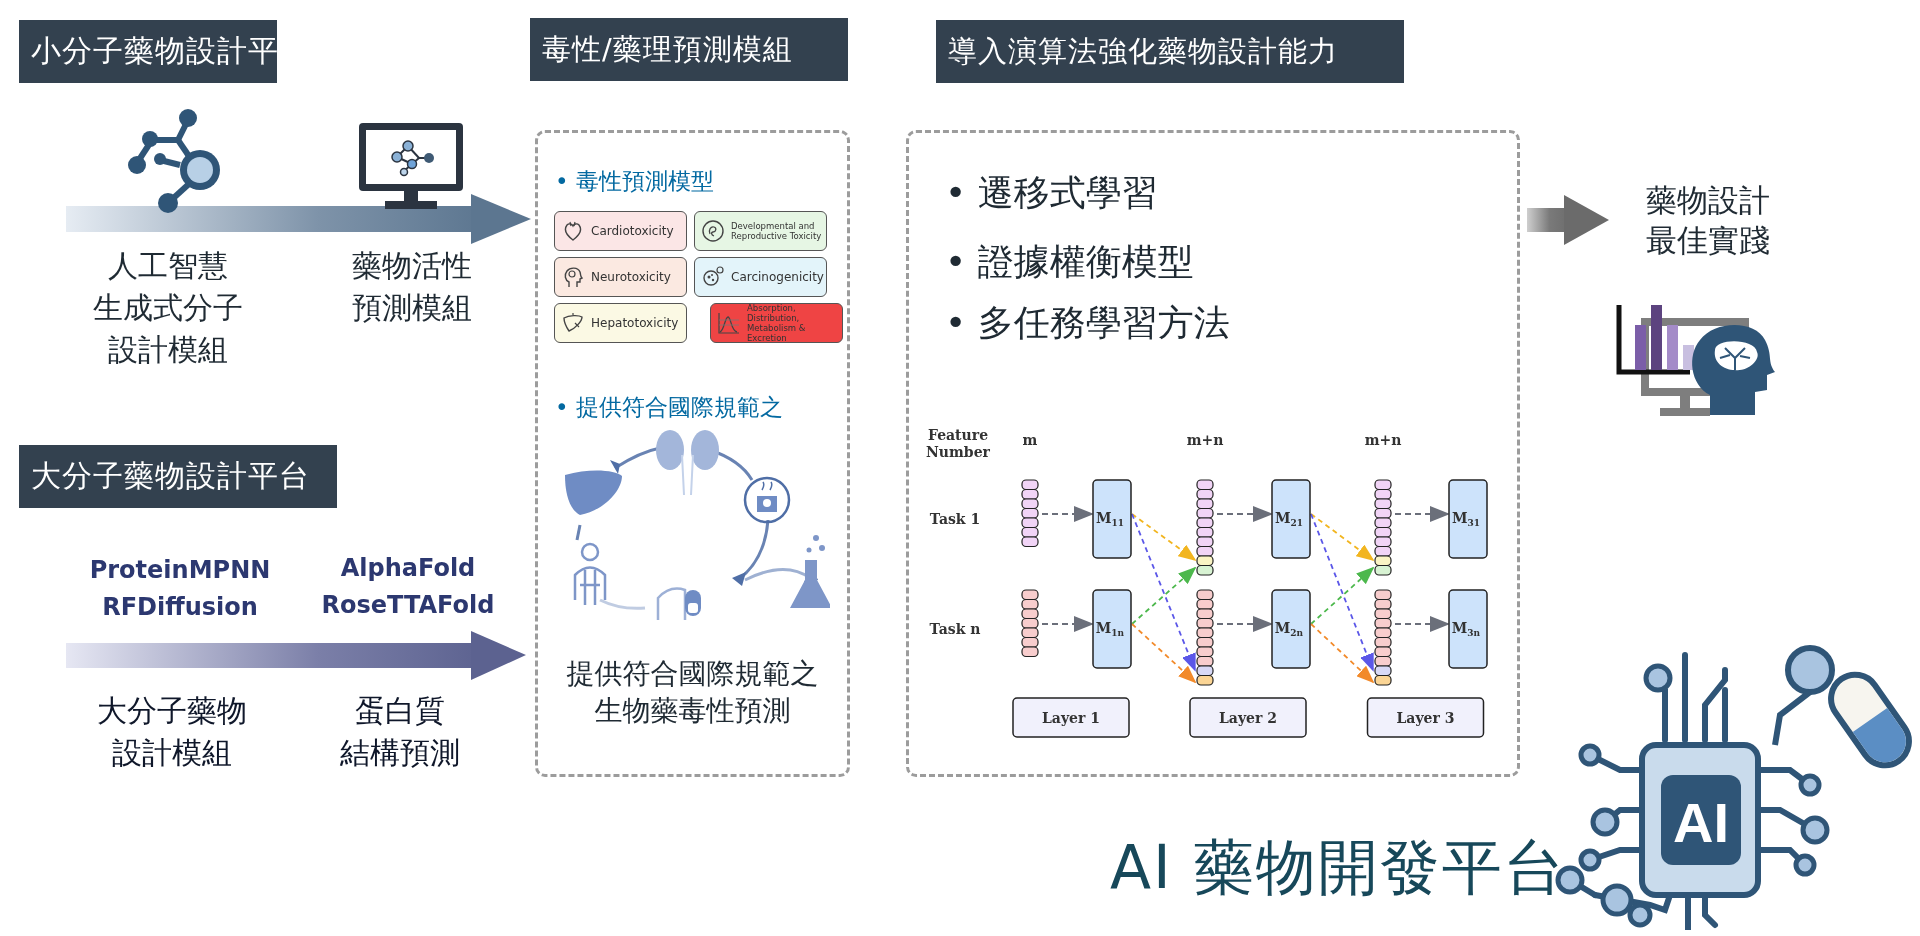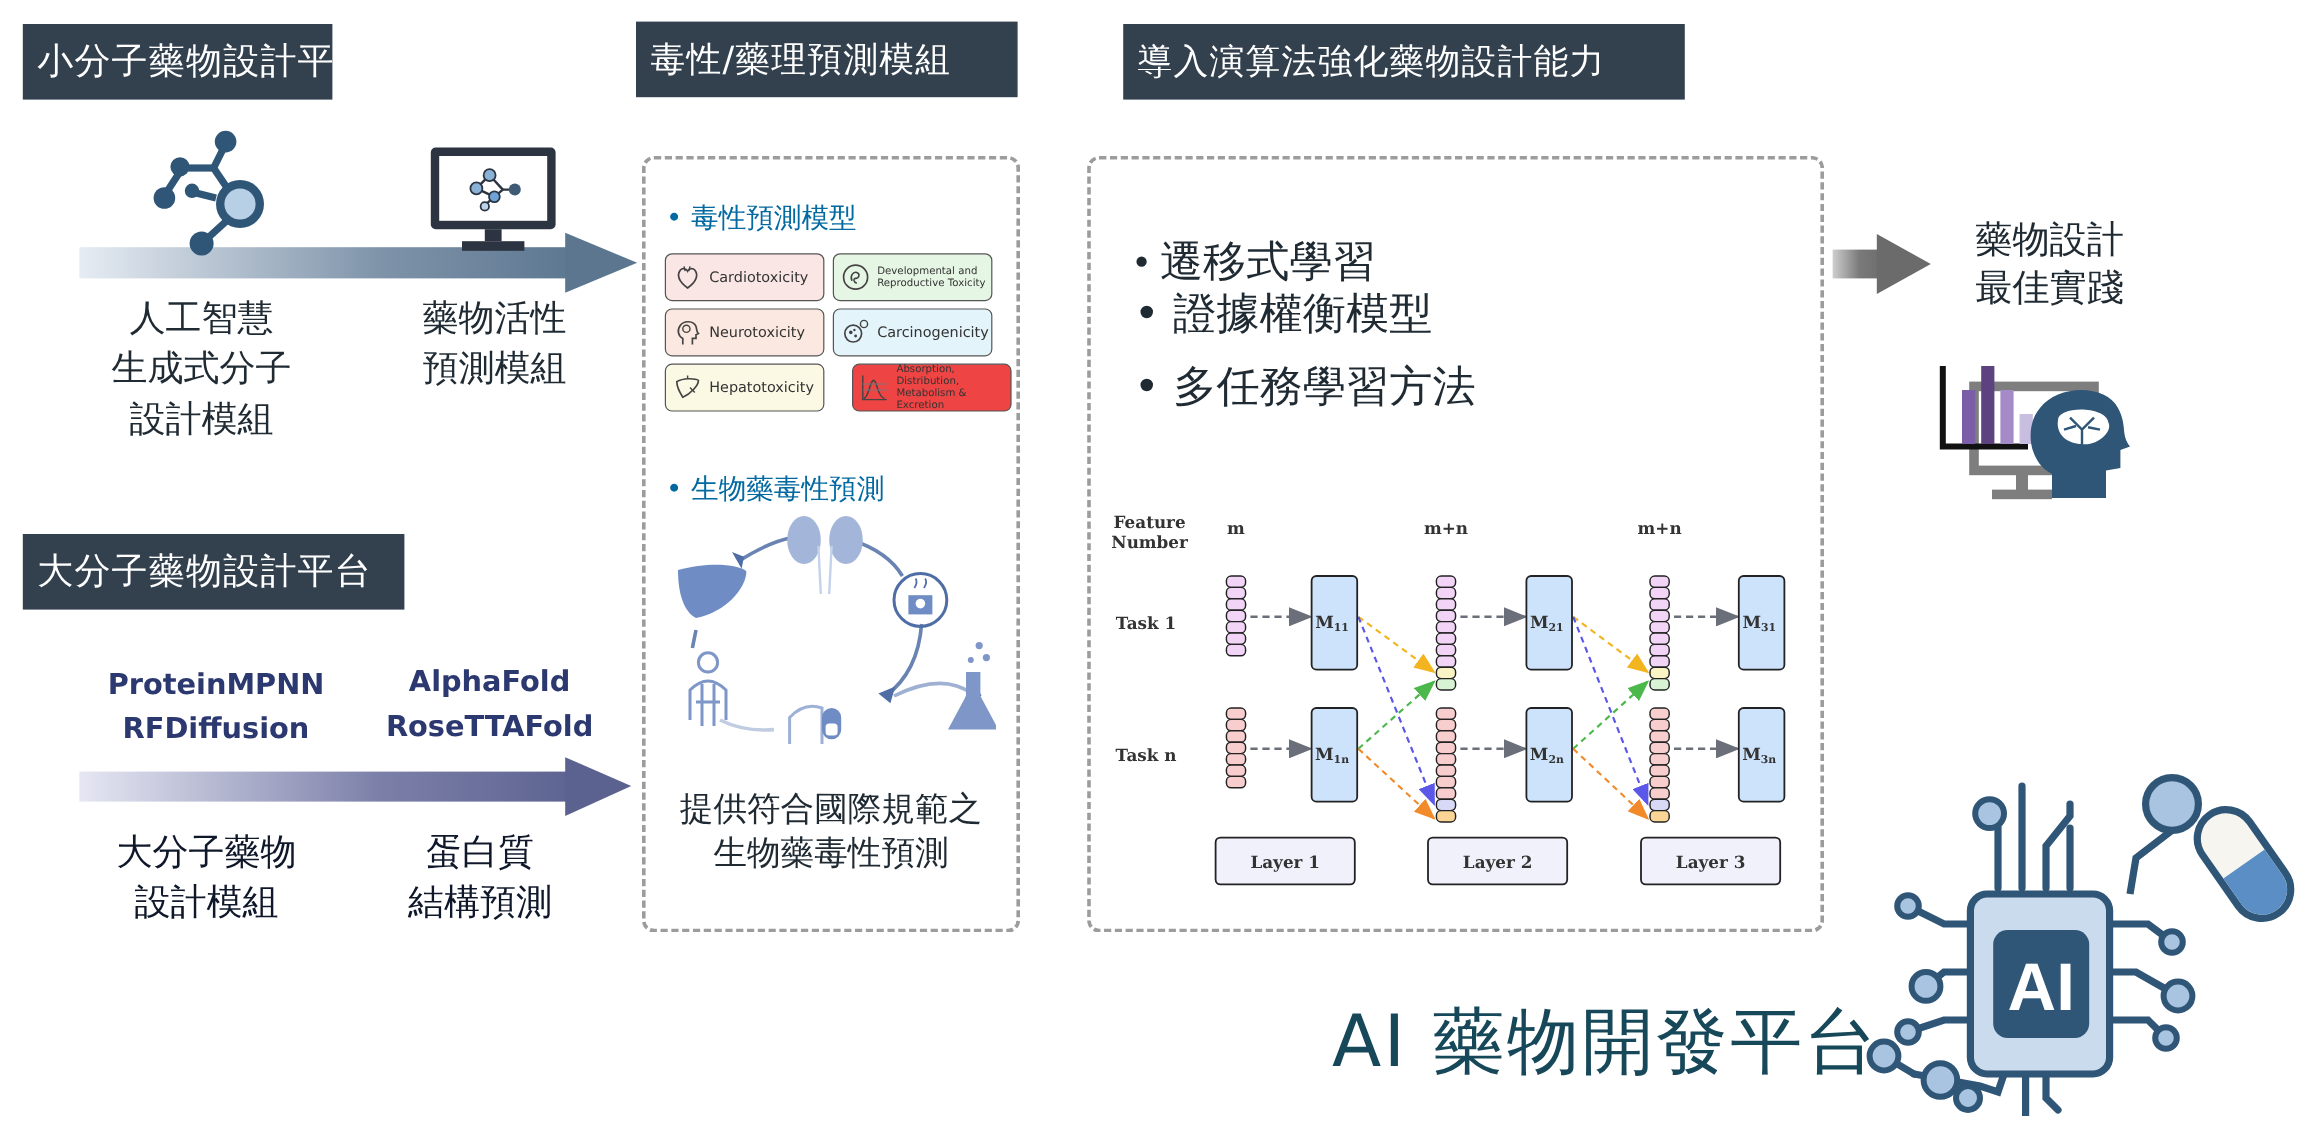--- a/index.html
+++ b/index.html
@@ -169,21 +169,21 @@
 </div>
 <div class="tox-card" style="left:694px;top:303px;background:#ef4444;margin-left:16px;">
   <svg class="ico" viewBox="0 0 24 24">
       <path d="M2 2 L2 22 L22 22" fill="none" stroke="#444" stroke-width="1.2"></path>
       <path d="M3 21 C7 20 8 6 11 6 C14 6 14 20 20 21" fill="none" stroke="#444" stroke-width="1.3"></path>
       <path d="M2 9 L22 9 M2 14 L22 14" stroke="#777" stroke-width="0.8"></path>
     </svg>
   <span class="txt small">Absorption, Distribution, Metabolism &amp; Excretion</span>
 </div>
 
-<div class="bullet-sm" style="left:555px;top:392px;">• 生物藥毒性預測</div>
+<div class="bullet-sm" style="left:555px;top:392px;">• 提供符合國際規範之</div>
 
 <svg class="abs" style="left:560px;top:430px;" width="270" height="190">
   <g stroke="#4f6ea6" stroke-width="3" fill="none" opacity="0.85">
     <path d="M55 38 Q80 22 100 18"></path>
     <path d="M150 20 Q180 30 192 50"></path>
     <path d="M208 90 Q205 130 178 150"></path>
     <path d="M20 95 L17 110"></path>
     <path d="M40 170 Q60 180 85 178" stroke="#b6c4dd"></path>
     <path d="M185 150 Q225 130 250 148" stroke="#8fa4cb"></path>
   </g>
@@ -227,21 +227,21 @@
 
 <div class="label-cn" style="left:540px;top:655px;width:305px;font-size:28px;line-height:37px;">
   <div>提供符合國際規範之</div>
   <div>生物藥毒性預測</div>
 </div>
 
 <div class="title-box" style="left:916px;top:20px;width:468px;height:63px;font-size:29px;margin-left:20px;">導入演算法強化藥物設計能力</div>
 
 <div class="dash-box" style="left:906px;top:130px;width:614px;height:647px;"></div>
 
-<div class="bullet-lg" style="left:945px;top:188px;font-family:Liberation Serif, serif;">• 遷移式學習</div>
+<div class="bullet-lg" style="left:945px;top:162px;">• 遷移式學習</div>
 <div class="bullet-lg" style="left:945px;top:231px;">• 證據權衡模型</div>
 <div class="bullet-lg" style="left:945px;top:292px;">• 多任務學習方法</div>
 
 <svg class="abs" id="mtl" style="left:910px;top:420px;" width="600" height="330">
   <defs>
     <marker id="ahGray" markerWidth="10" markerHeight="8" refX="9" refY="4" orient="auto">
         <polygon points="0,0 10,4 0,8" fill="#6b6f7a"></polygon>
       </marker>
     <marker id="ahYellow" markerWidth="10" markerHeight="8" refX="9" refY="4" orient="auto">
         <polygon points="0,0 10,4 0,8" fill="#f2b51f"></polygon>

